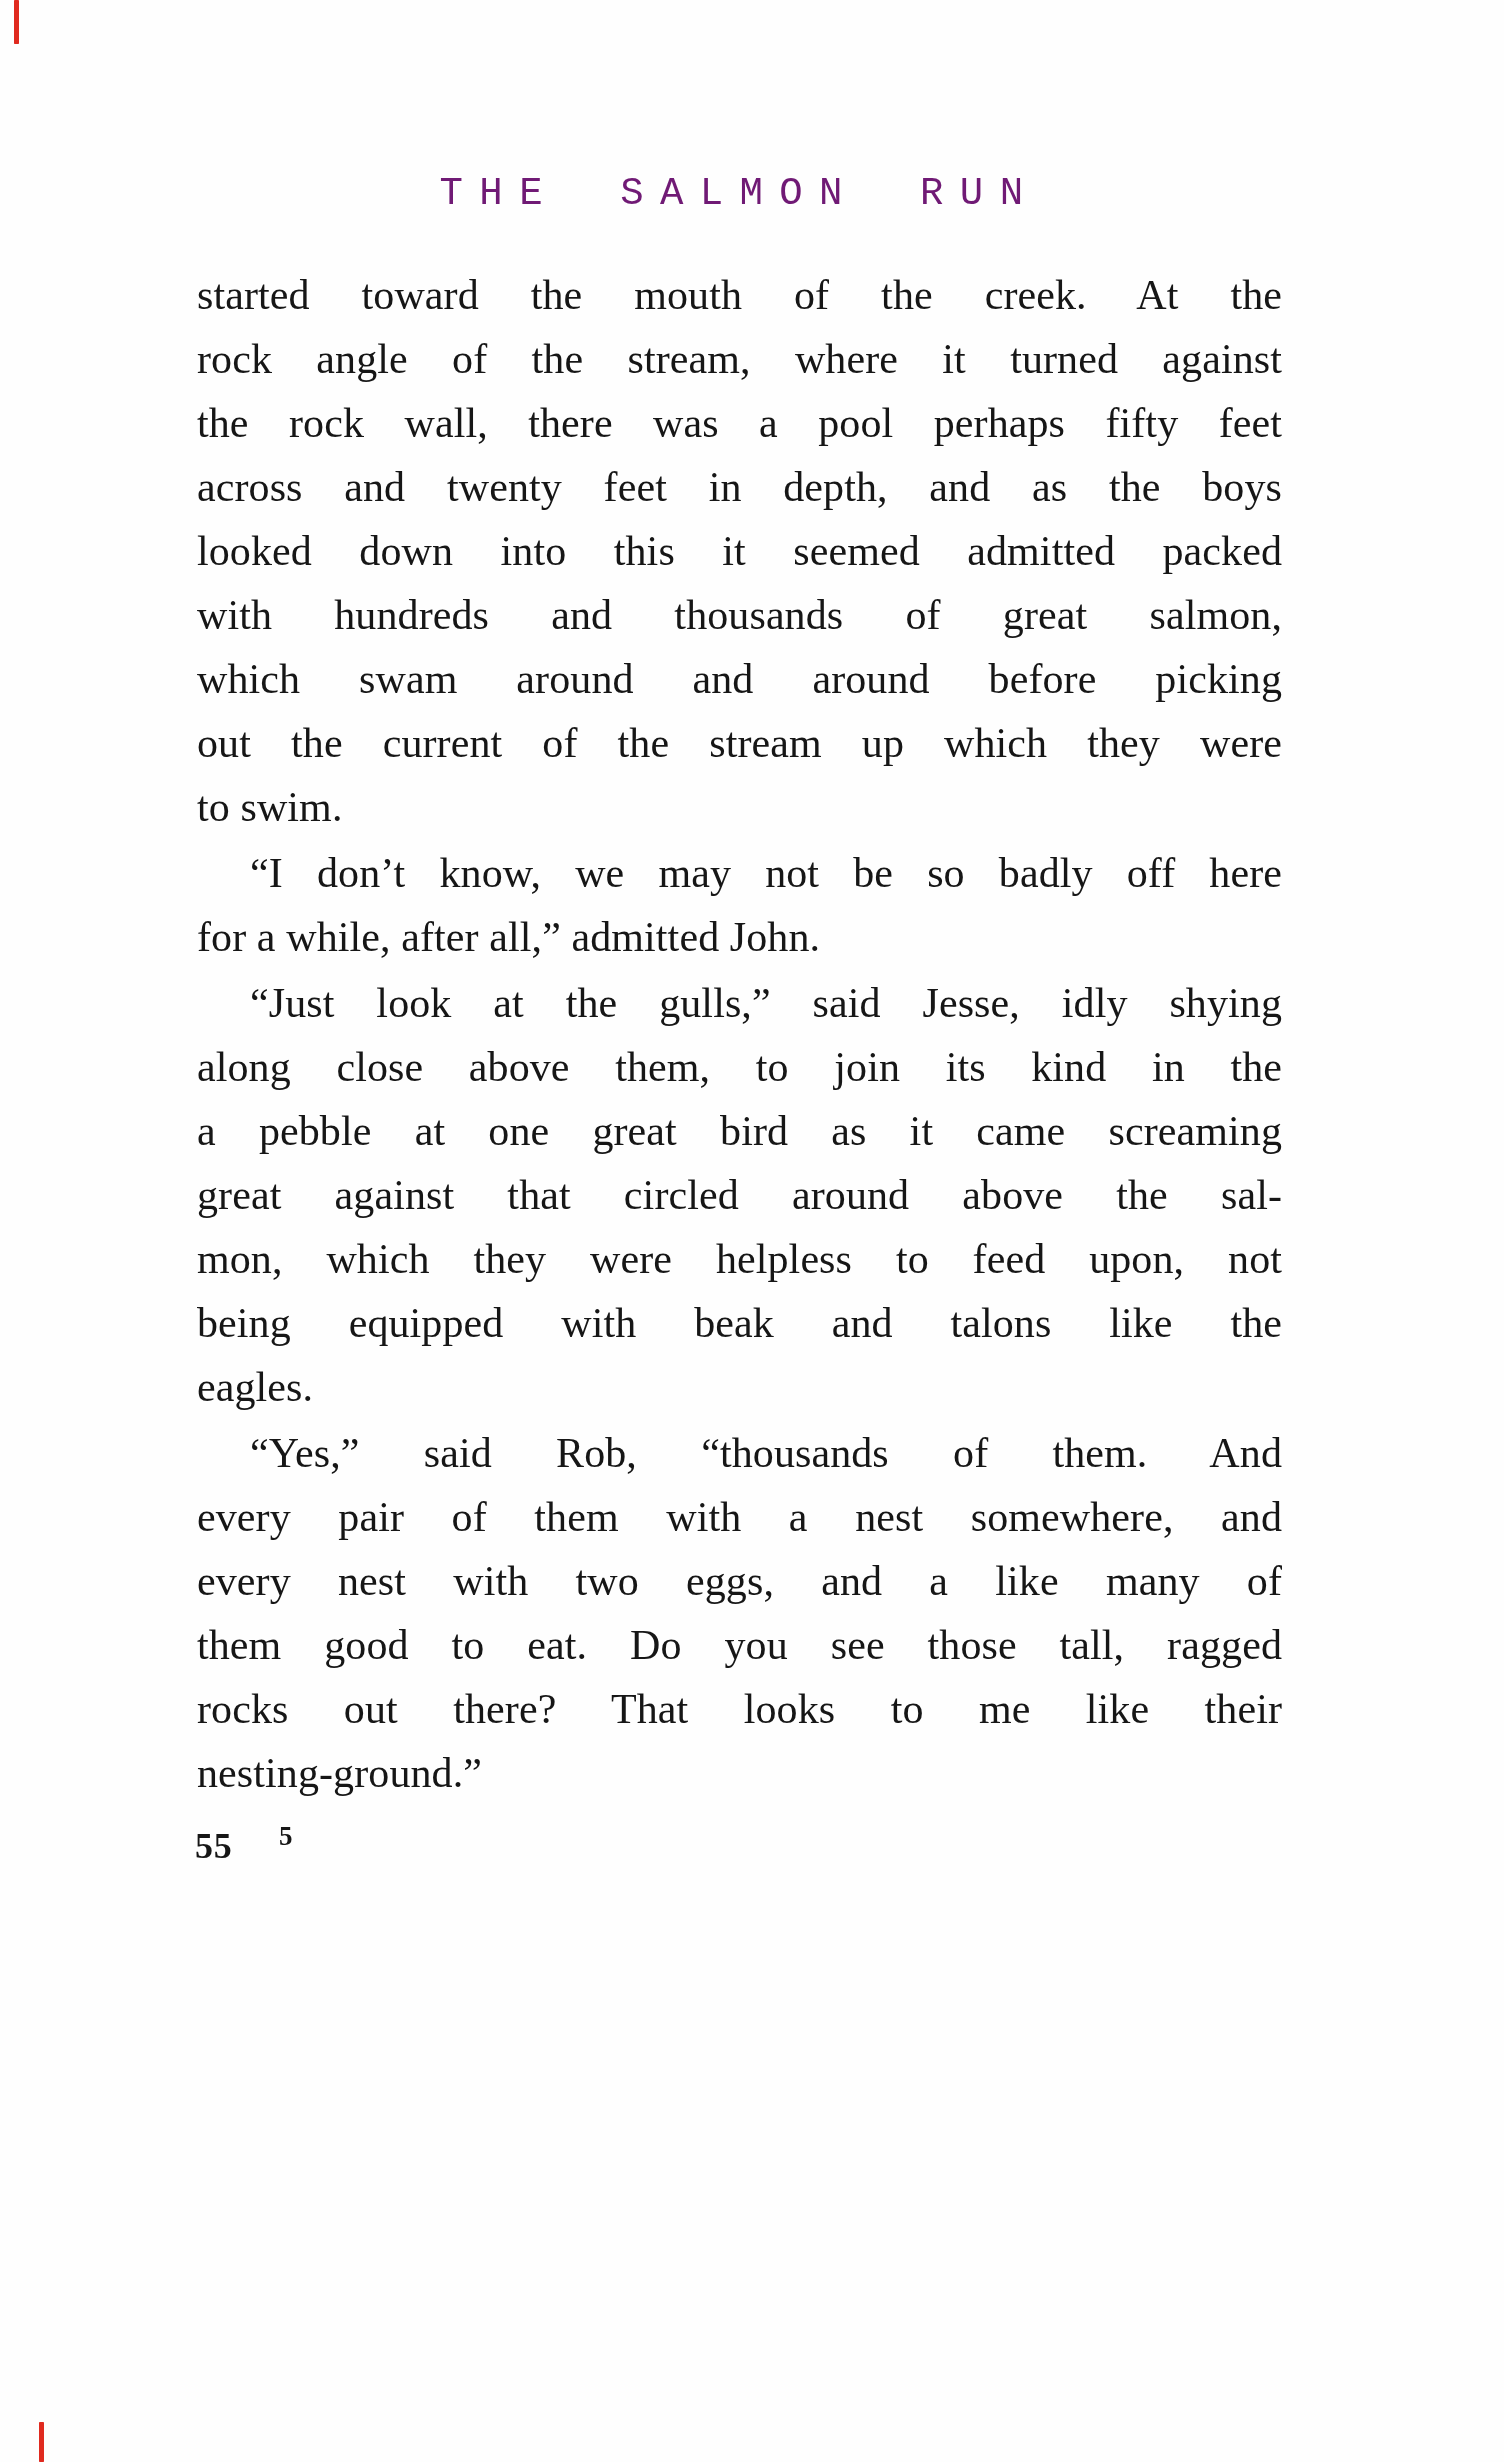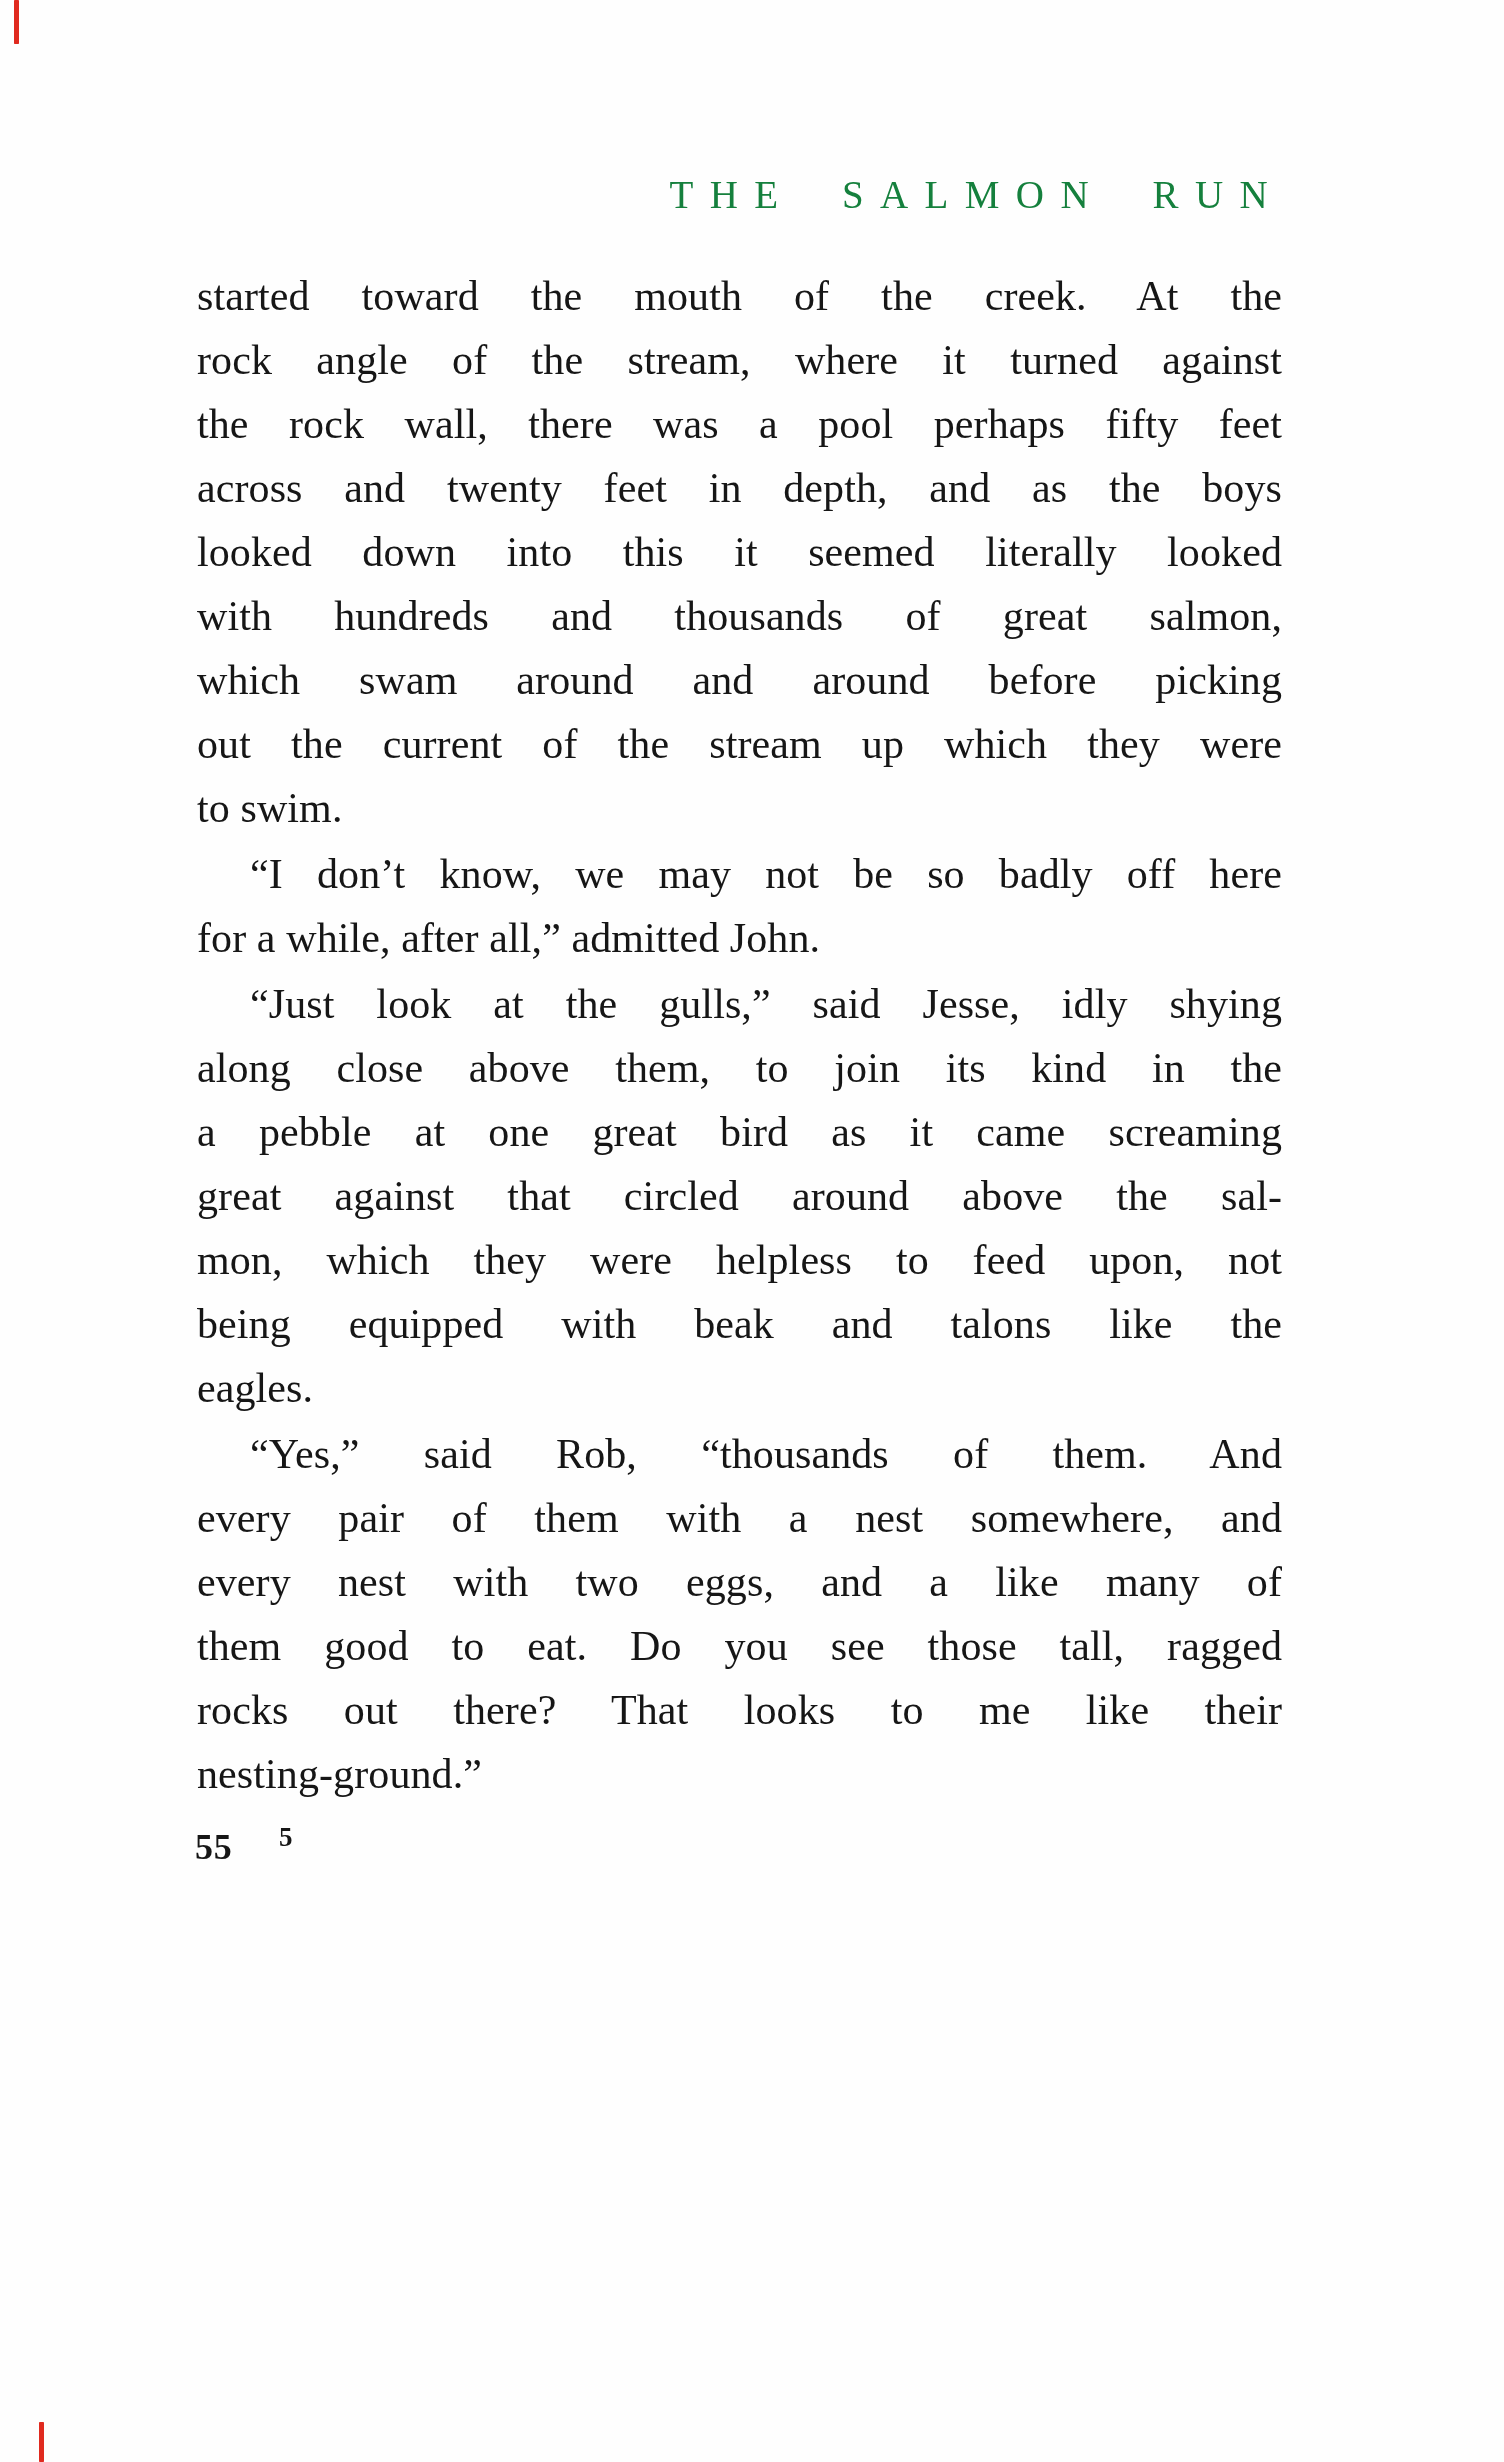--- a/index.html
+++ b/index.html
@@ -32,27 +32,28 @@
     bottom: 0;
     height: 40px;
   }
   .text-block {
     position: absolute;
     left: 195px;
     top: 172px;
     width: 1089px;
   }
   .title {
-    text-align: right;
+    text-align: center;
     font-size: 39px;
     font-weight: 500;
     letter-spacing: 0.42em;
     word-spacing: 0.55em;
     margin: 0 0 47px 0;
-    color: #15803d;
+    color: #701a75;
+    font-family: Liberation Mono, monospace;
   }
   .paragraph {
     margin: 2px;
   }
   .line {
     font-size: 42px;
     line-height: 64px;
     height: 64px;
     white-space: normal;
     text-align: justify;
@@ -99,21 +100,21 @@
   <div class="text-block">
 
     <h1 class="title">THE SALMON RUN</h1>
 
     <div>
         <div class="paragraph">
           <div class="line">started toward the mouth of the creek.  At the</div>
           <div class="line">rock angle of the stream, where it turned against</div>
           <div class="line">the rock wall, there was a pool perhaps fifty feet</div>
           <div class="line">across and twenty feet in depth, and as the boys</div>
-          <div class="line">looked down into this it seemed literally looked</div>
+          <div class="line">looked down into this it seemed admitted packed</div>
           <div class="line">with hundreds and thousands of great salmon,</div>
           <div class="line">which swam around and around before picking</div>
           <div class="line">out the current of the stream up which they were</div>
           <div class="line last">to swim.</div>
         </div>
         <div class="paragraph">
           <div class="line indent">“I don’t know, we may not be so badly off here</div>
           <div class="line last">for a while, after all,” admitted John.</div>
         </div>
         <div class="paragraph">

